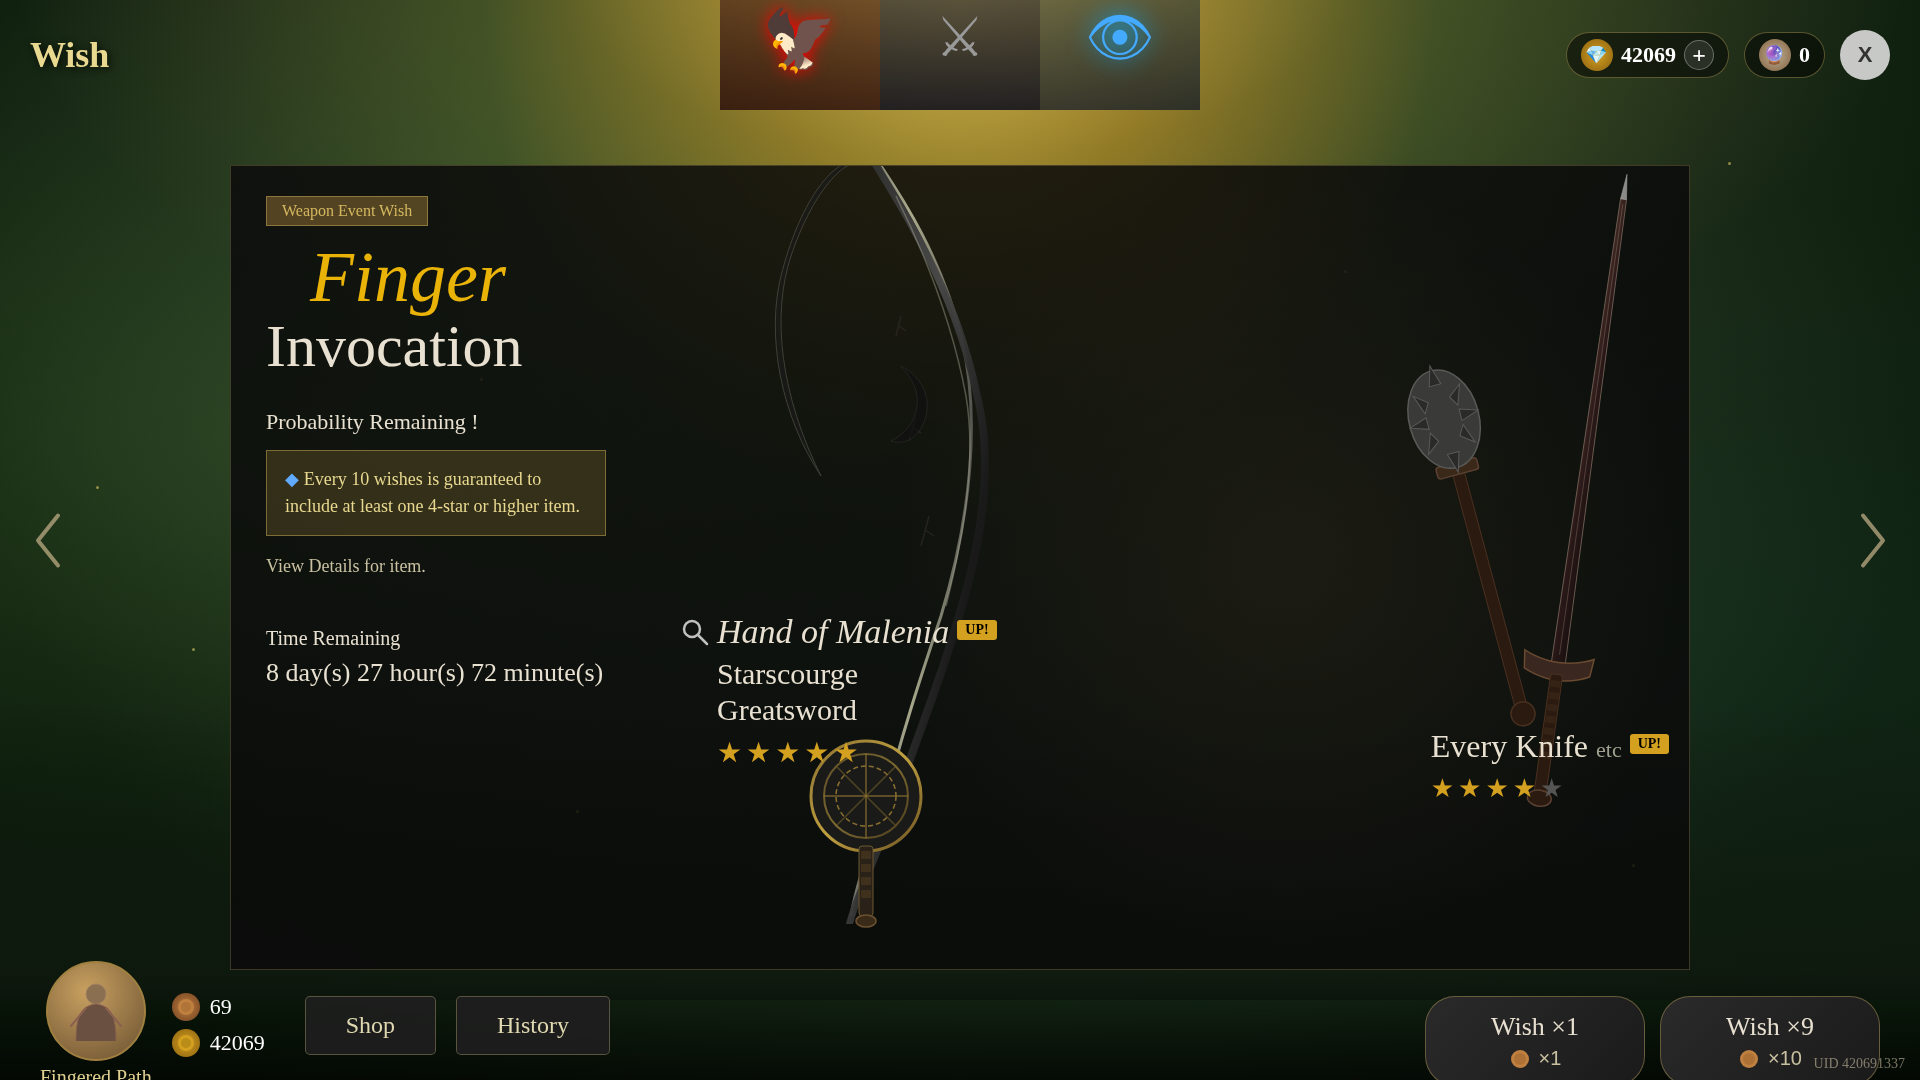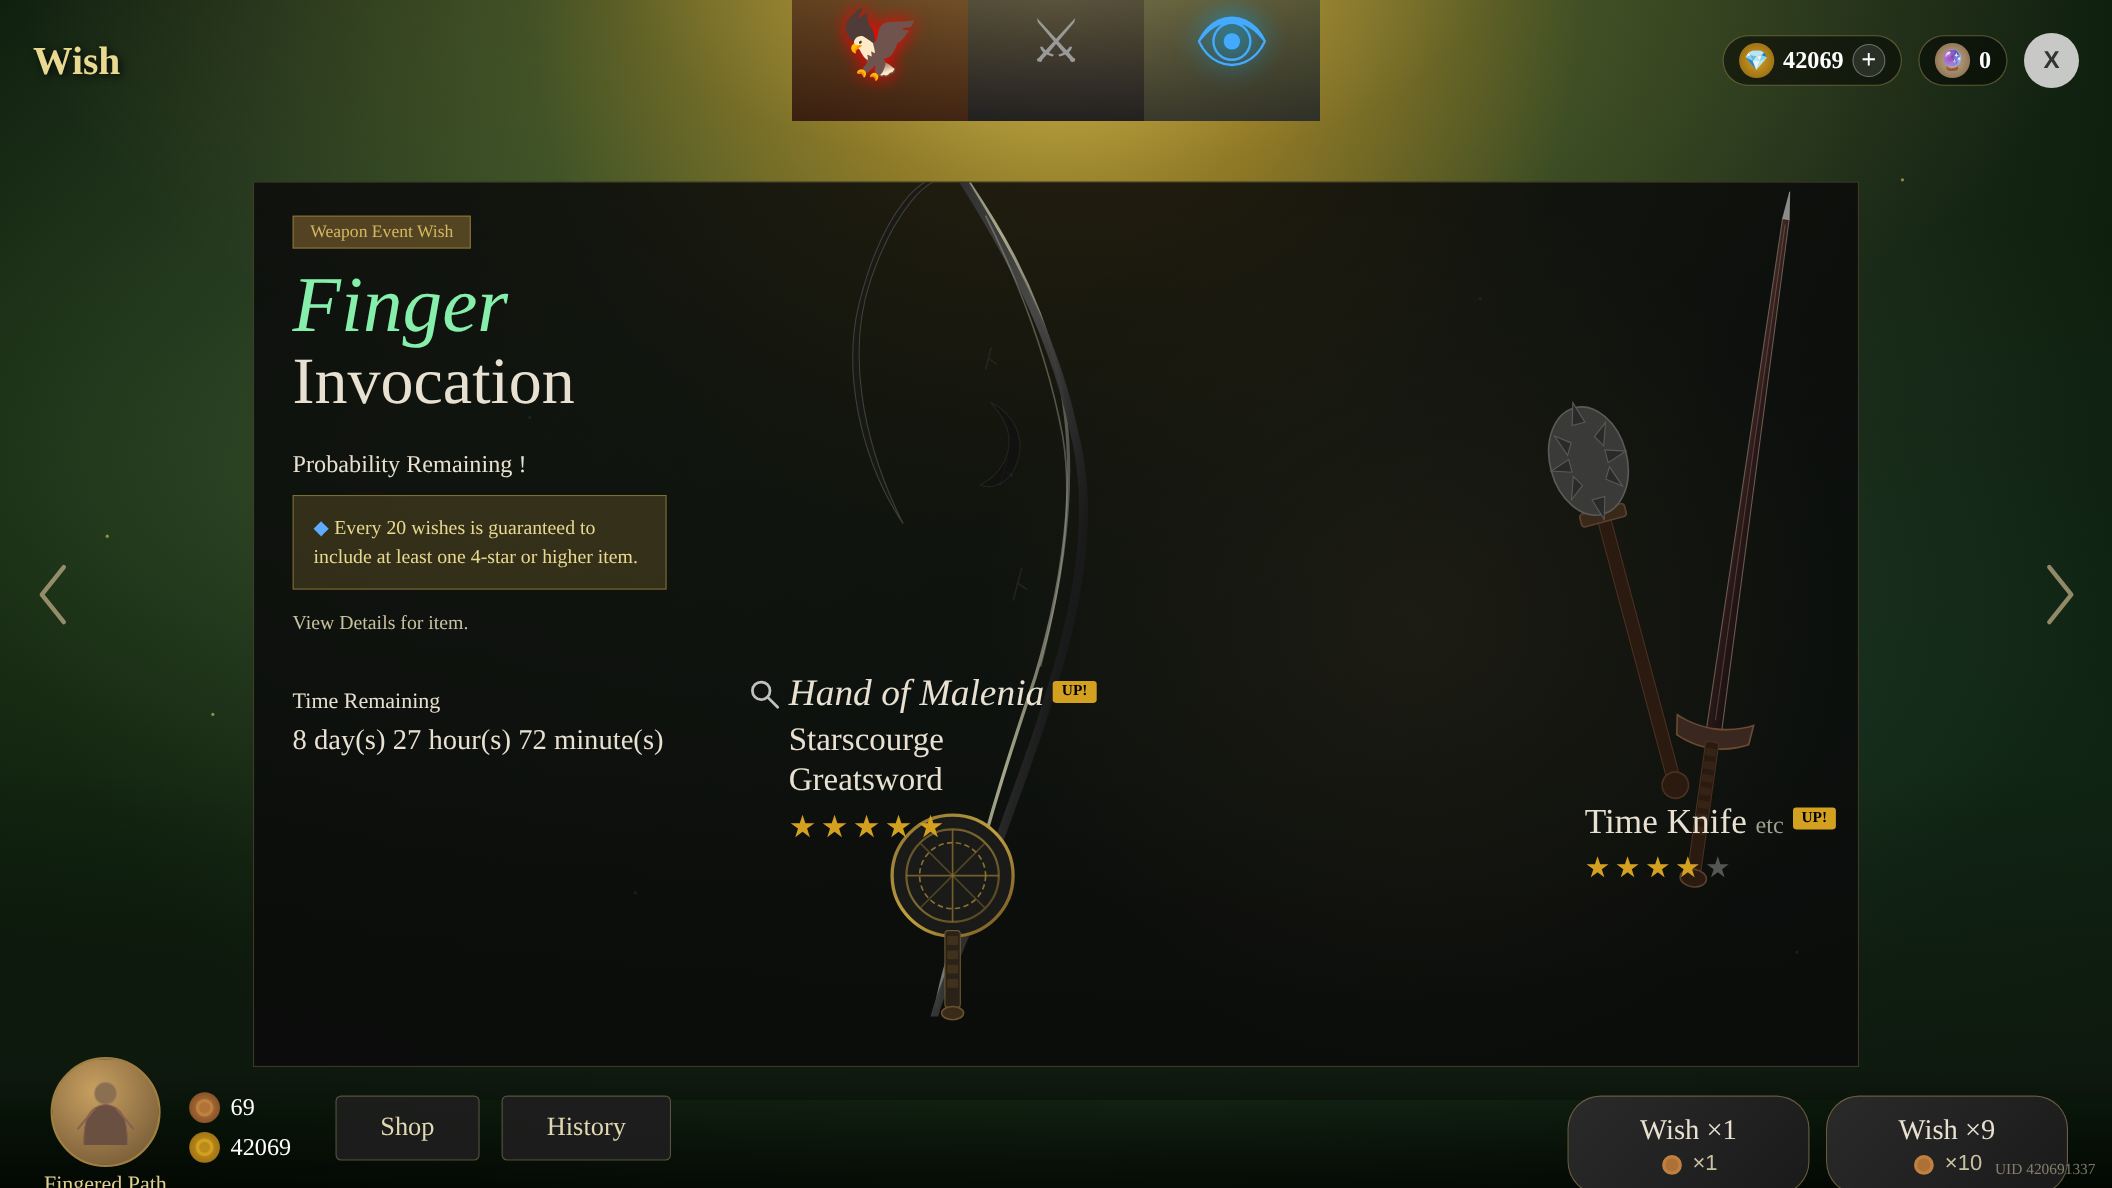--- a/index.html
+++ b/index.html
@@ -202,25 +202,26 @@
     .event-tag {
       background: rgba(100,80,40,0.8);
       border: 1px solid rgba(200,170,80,0.5);
       color: #d4b860;
       padding: 5px 15px;
       font-size: 16px;
       display: inline-block;
       margin-bottom: 15px;
     }
     .wish-title-gold {
-      color: #86efac;
+      color: #eab308;
       font-size: 72px;
       font-style: italic;
       line-height: 1;
       font-family: 'Georgia', serif;
+      margin-left: 44px;
     }
     .wish-title-white {
       color: #e8e0d0;
       font-size: 60px;
       line-height: 1.1;
       font-family: 'Georgia', serif;
       margin-bottom: 30px;
     }
     .probability-label {
       color: #e8e0d0;
@@ -517,21 +518,21 @@
 </div>
 
 <div class="main-panel">
 
   <div class="left-section">
     <div class="event-tag">Weapon Event Wish</div>
     <div class="wish-title-gold">Finger</div>
     <div class="wish-title-white">Invocation</div>
     <div class="probability-label">Probability Remaining !</div>
     <div class="probability-box">
-      <span class="diamond">◆</span><span>Every 20 wishes is guaranteed to include at least one 4-star or higher item.</span>
+      <span class="diamond">◆</span><span>Every 10 wishes is guaranteed to include at least one 4-star or higher item.</span>
     </div>
     <div class="view-details">View Details for item.</div>
     <div class="time-label">Time Remaining</div>
     <div class="time-value">8 day(s) 27 hour(s) 72 minute(s)</div>
   </div>
 
   <div class="right-section">
     <div class="weapon-art-bg"></div>
 
     <svg style="position:absolute; left:30px; top:-50px; width:380px; height:830px; z-index:5;" viewBox="0 0 380 830">
@@ -662,21 +663,21 @@
 
         <ellipse cx="210" cy="635" rx="12" ry="8" fill="#2a1a10" stroke="#5a4030" stroke-width="1.5"></ellipse>
 
         <path d="M 207,30 L 213,30 L 210,5 Z" fill="#8a8a88" stroke="#aaaaaa" stroke-width="0.5"></path>
       </g>
     </svg>
 
     <div style="position:absolute; bottom:165px; right:20px; z-index:10; text-align:left;">
       <div style="display:flex; align-items:center; gap:8px; margin-bottom:5px;">
         <span class="weapon-name" style="font-size:32px;">
-          <span>Time Knife</span> <span style="font-size:22px; color:#a0a090;">etc</span>
+          <span>Every Knife</span> <span style="font-size:22px; color:#a0a090;">etc</span>
         </span>
         <span class="up-badge">UP!</span>
       </div>
       <div class="weapon-stars">
         <span class="star-4">★</span>
         <span class="star-4">★</span>
         <span class="star-4">★</span>
         <span class="star-4">★</span>
         <span style="color:#555; font-size:26px;">★</span>
       </div>

